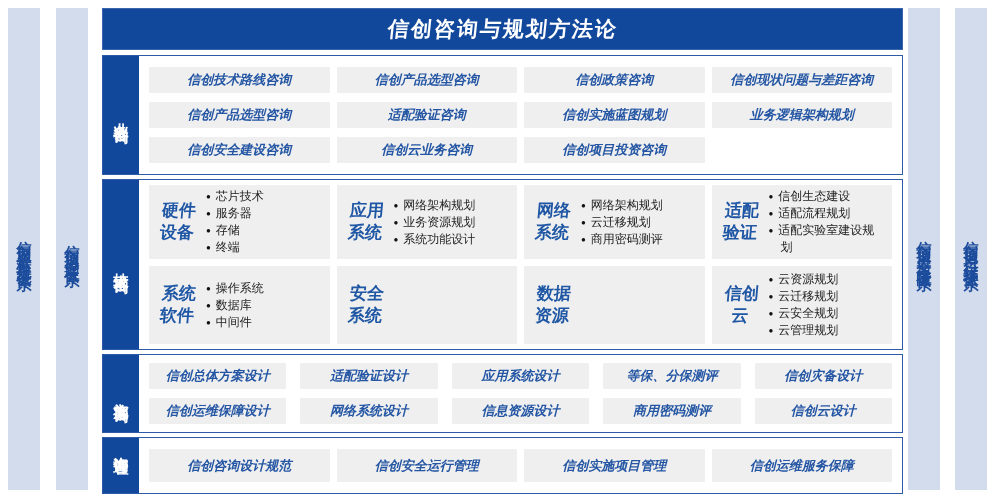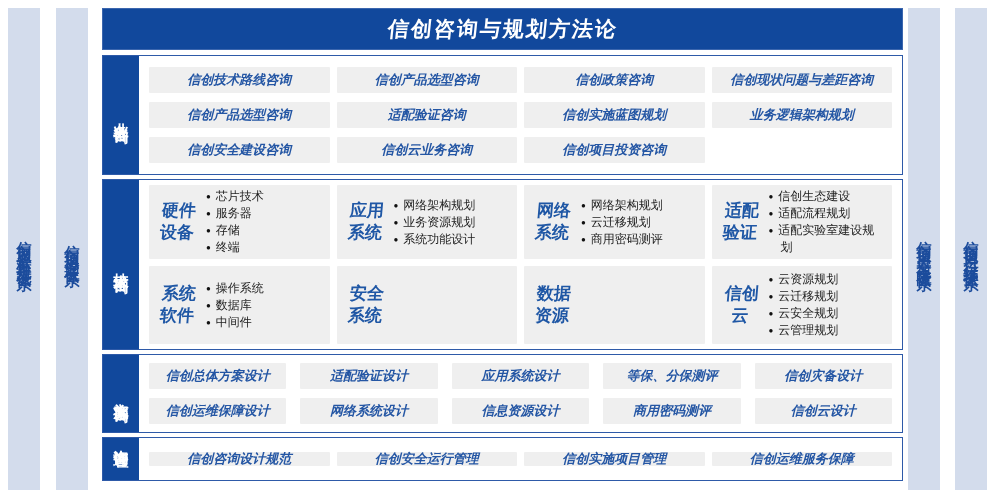--- a/index.html
+++ b/index.html
@@ -82,21 +82,21 @@
   }
   .grid.cols4.single { padding: 11px 10px; }
   .item {
     background: #efefef; color: #2456a4;
     font-weight: bold; font-size: 13px;
     display: flex; align-items: center; justify-content: center;
     height: 26px; border-radius: 1px;
     white-space: nowrap;
     font-style: italic;
   }
-  .grid.cols4.single .item { height: 14px; }
+  .grid.cols4.single .item { height: 33px; }
   
   .blocks {
     display: grid;
     grid-template-columns: repeat(4, 1fr);
     grid-template-rows: 74px 78px;
     gap: 7px; padding: 5px 10px;
     height: 100%; align-content: center;
   }
   .block {
     background: #efefef; border-radius: 1px;

